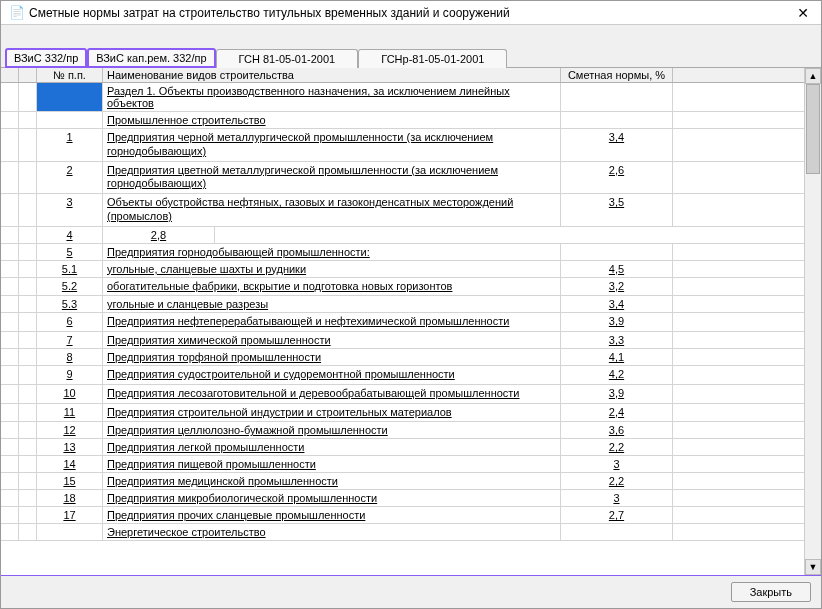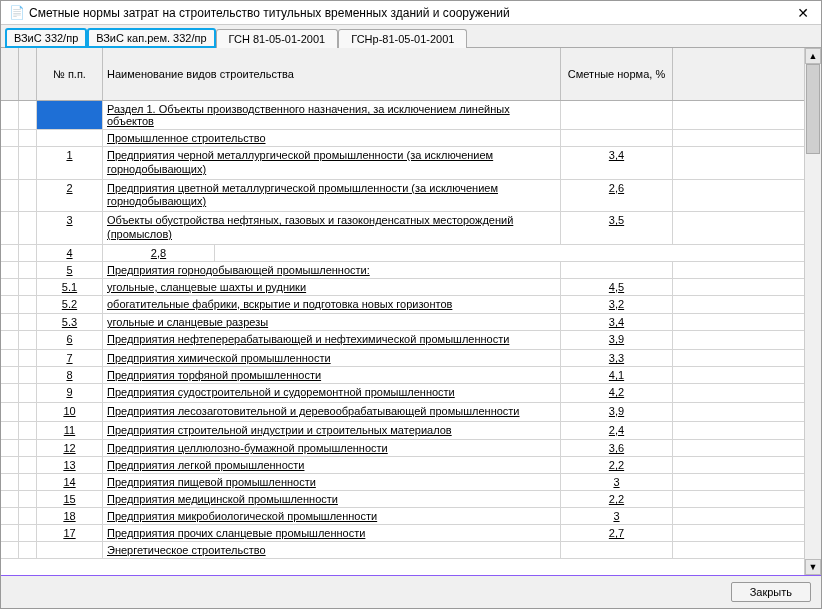--- a/index.html
+++ b/index.html
@@ -36,55 +36,56 @@
   padding: 0 4px;
 }
 .tabs {
   display: flex;
   padding: 2px 4px 0 4px;
   background: #f0f0f0;
   border-bottom: 1px solid #aaa;
   align-items: flex-end;
 }
 .tab {
-  padding: 3px 12px;
+  padding: 3px 22px;
   border: 1px solid #aaa;
   border-bottom: none;
   background: #f8f8f8;
   margin-right: 0;
   font-size: 11px;
   cursor: pointer;
   position: relative;
   top: 1px;
   border-radius: 3px 3px 0 0;
 }
 .tab-hl {
-  border: 2px solid #0ea5e9;
+  border: 2px solid #8b5cf6;
   padding: 2px 7px;
+  margin-top: 20px;
 }
 .main {
   flex: 1;
   display: flex;
   overflow: hidden;
   background: #fff;
 }
 .grid-wrap {
   flex: 1;
   overflow: hidden;
   position: relative;
 }
 .grid-head {
   display: flex;
   background: #f0f0f0;
   border-bottom: 1px solid #b0b0b0;
   font-size: 11px;
 }
 .gh {
   border-right: 1px solid #c0c0c0;
-  padding: 20px 4px;
+  padding: 1px 4px;
   text-align: center;
   background: #f0f0f0;
 }
 .col-tree { width: 18px; }
 .col-sub  { width: 18px; }
 .col-num  { width: 66px; }
 .col-name { width: 458px; text-align: left; padding-left: 4px;}
 .col-norm { width: 112px; }
 .grid-body {
   overflow-y: auto;
@@ -143,21 +144,21 @@
     <div class="tab">ГСНр-81-05-01-2001</div>
   </div>
 
 <div class="main">
   <div class="grid-wrap">
     <div class="grid-head">
       <div class="gh col-tree"></div>
       <div class="gh col-sub"></div>
       <div class="gh col-num">№ п.п.</div>
       <div class="gh col-name">Наименование видов строительства</div>
-      <div class="gh col-norm">Сметные норма, %</div>
+      <div class="gh col-norm">Сметная нормы, %</div>
     </div>
     <div class="grid-body" id="grid-body">
         <div class="row head-section">
           <div class="cell c-tree"></div>
           <div class="cell c-sub"></div>
           <div class="cell c-num sel-cell"></div>
           <div class="cell c-name">Раздел 1. Объекты производственного назначения, за исключением линейных объектов</div>
           <div class="cell c-norm"></div>
         </div>
         <div class="row head-section">

